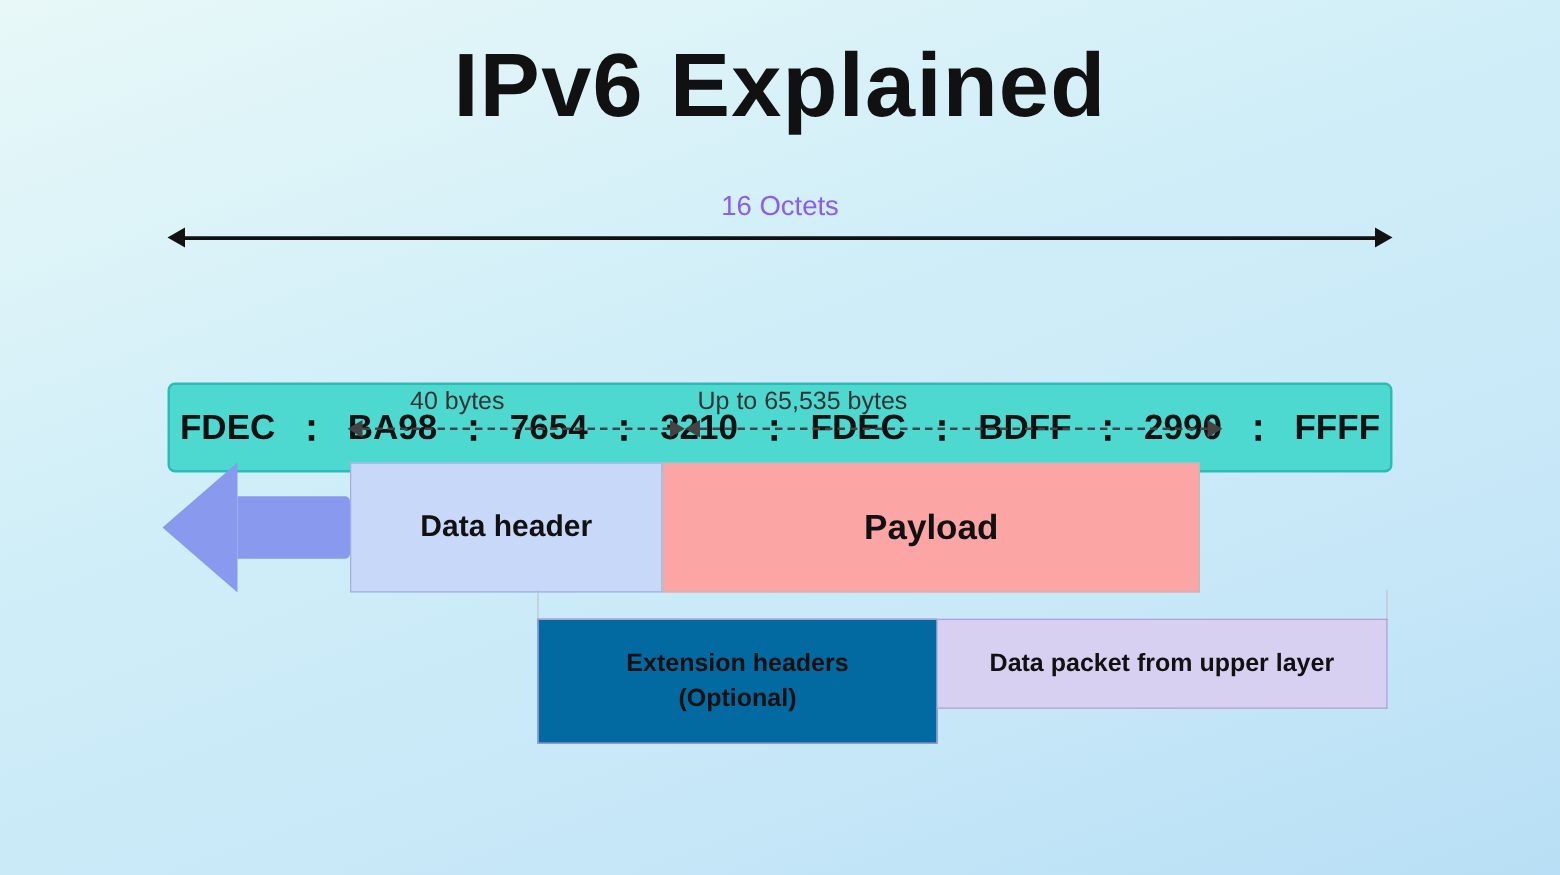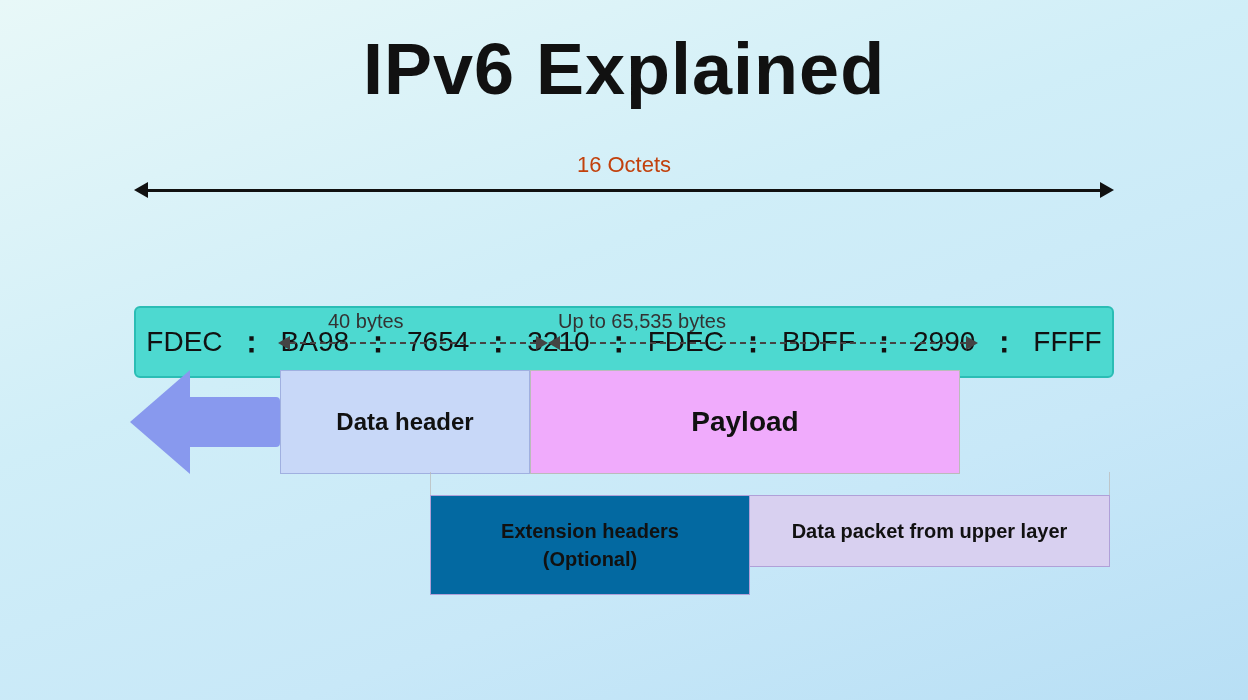--- a/index.html
+++ b/index.html
@@ -55,21 +55,21 @@
       height: 72px;
       display: flex;
       align-items: center;
       justify-content: center;
       gap: 0;
       margin: 0 auto;
     }
 
     .ipv6-segment {
       font-size: 28px;
-      font-weight: 400;
+      font-weight: 700;
       color: #111;
       padding: 0 14px;
       font-family: Arial Black, Arial, sans-serif;
     }
 
     .ipv6-colon {
       font-size: 30px;
       font-weight: 900;
       color: #111;
       font-family: Arial Black, Arial, sans-serif;
@@ -191,21 +191,21 @@
       display: flex;
       align-items: center;
       justify-content: center;
       font-size: 24px;
       font-weight: 800;
       color: #111;
       font-family: Arial, sans-serif;
     }
 
     .payload-box {
-      background: #f0abfc;
+      background: #fca5a5;
       border: 1.5px solid #bbb;
       width: 430px;
       height: 104px;
       display: flex;
       align-items: center;
       justify-content: center;
       font-size: 28px;
       font-weight: 700;
       color: #111;
     }
@@ -274,21 +274,21 @@
       width: 980px;
       justify-content: center;
     }
   </style>
 </head>
 <body>
 
 <div class="page-title">IPv6 Explained</div>
 
 <div class="octets-arrow-absolute">
-  <span style="font-size:22px;color:#c2410c;margin-bottom:4px;">16 Octets</span>
+  <span style="font-size:22px;color:#8b5cf6;margin-bottom:4px;">16 Octets</span>
   <div class="octets-row">
     <div class="arrow-head-left"></div>
     <div class="arrow-line-body"></div>
     <div class="arrow-head-right"></div>
   </div>
 </div>
 
 <div style="display:flex;justify-content:center;margin-top:196px;">
   <div class="ipv6-bar">
     <span class="ipv6-segment">FDEC</span>

